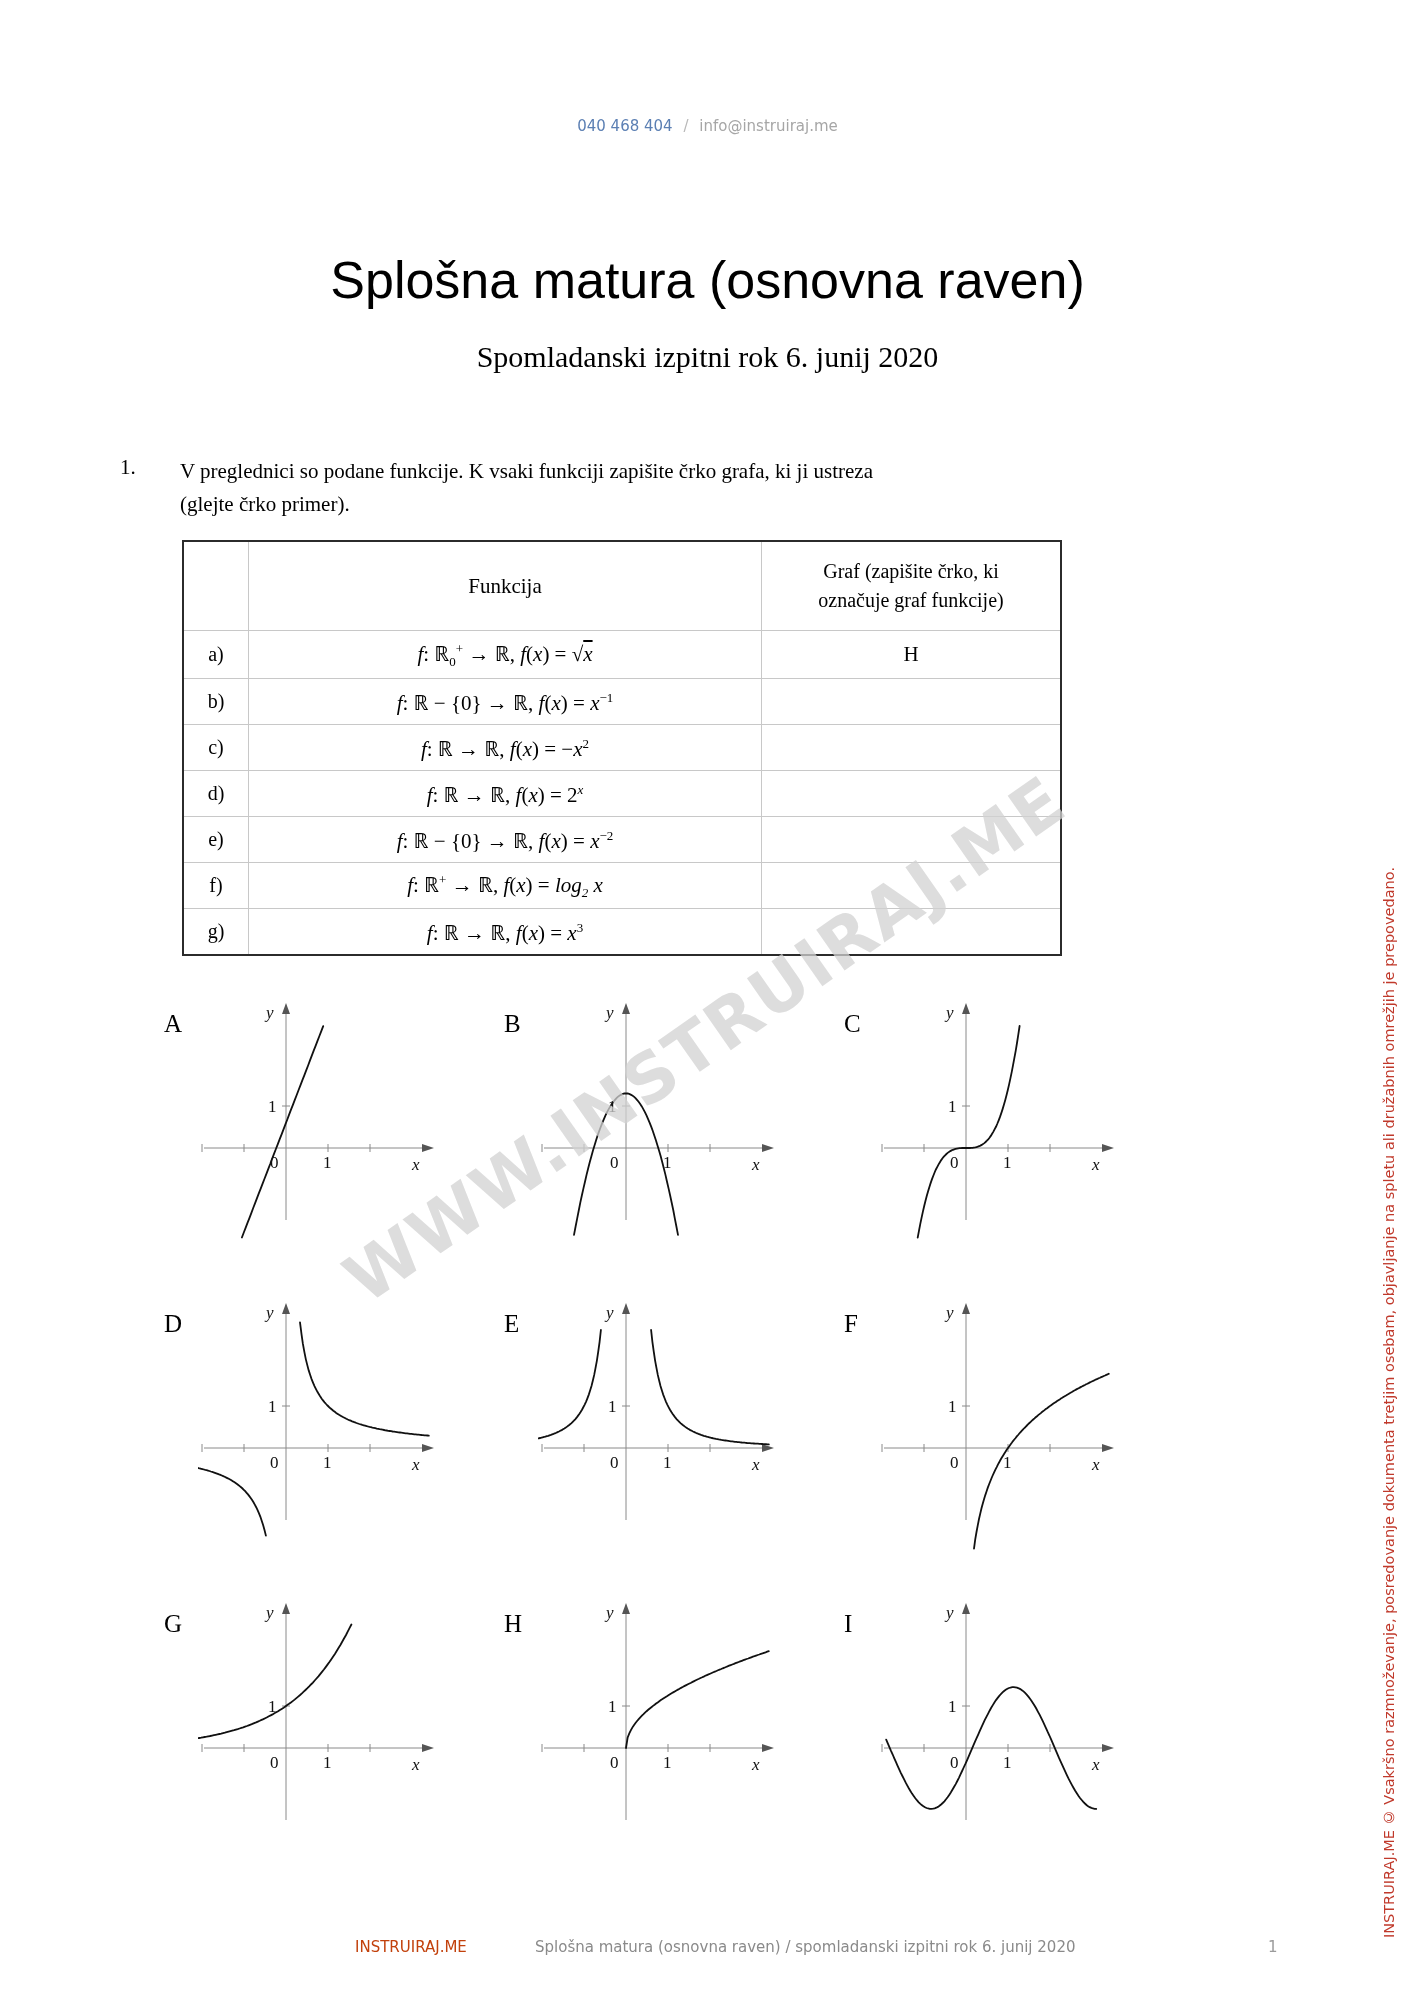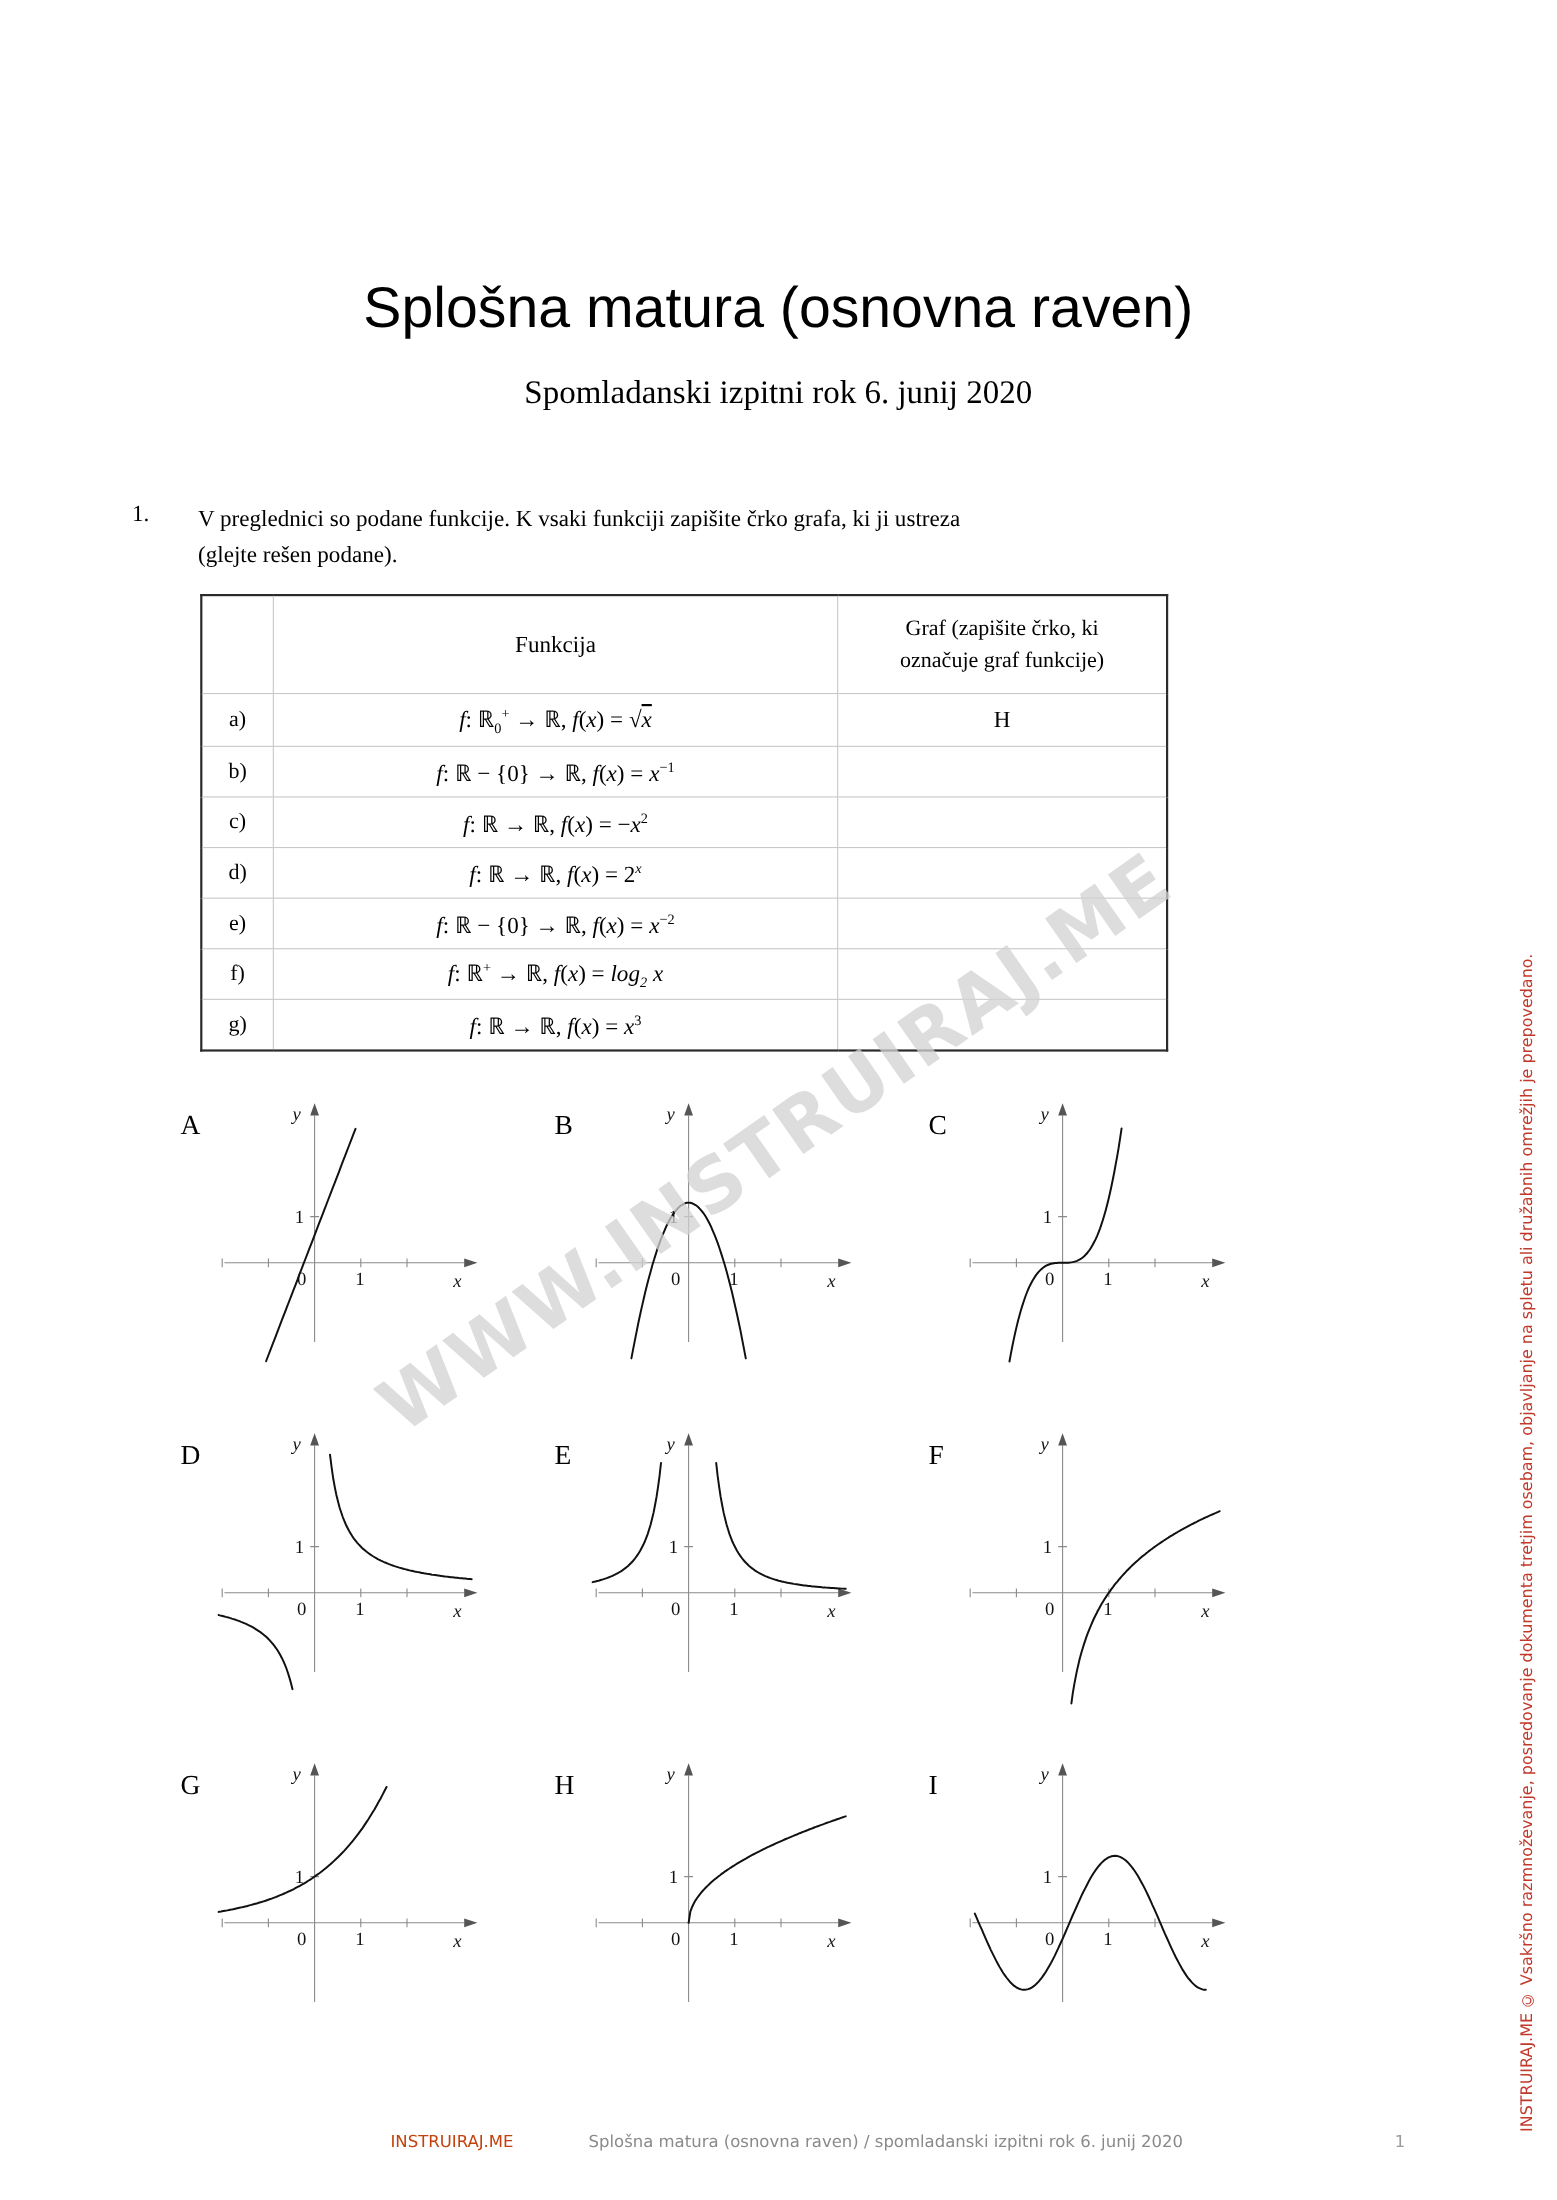--- a/index.html
+++ b/index.html
@@ -74,30 +74,35 @@
   .f-left{position:absolute;left:355px;font-family:"DejaVu Sans",sans-serif;font-size:15px;color:#c2410c;}
   .f-mid{position:absolute;left:535px;font-family:"DejaVu Sans",sans-serif;font-size:15px;color:#8a8a8a;}
   .f-pg{position:absolute;left:1268px;font-family:"DejaVu Sans",sans-serif;font-size:15px;color:#9b9b9b;}
 </style>
 </head>
 <body>
 
 <div class="page">
 
   <div class="brandbar">
+    <div class="contact">
+      <span class="tel">040 468 404</span>
+      <span class="sep">/</span>
+      <span class="mail">info@instruiraj.me</span>
+    </div>
   </div>
 
   <div class="title">Splošna matura (osnovna raven)</div>
   <div class="subtitle">Spomladanski izpitni rok 6. junij 2020</div>
 
   <div class="qwrap">
     <span class="qnum">1.</span>
     <div class="qtext">
       <span>V preglednici so podane funkcije. K vsaki funkciji zapišite črko grafa, ki ji ustreza</span><br>
-      <span>(glejte rešen podane).</span>
+      <span>(glejte črko primer).</span>
     </div>
   </div>
 
   <table class="tbl">
     <thead>
       <tr>
         <th class="h-blank"></th>
         <th class="h-fn">Funkcija</th>
         <th class="h-gr">
           <span>Graf (zapišite črko, ki</span><br>

